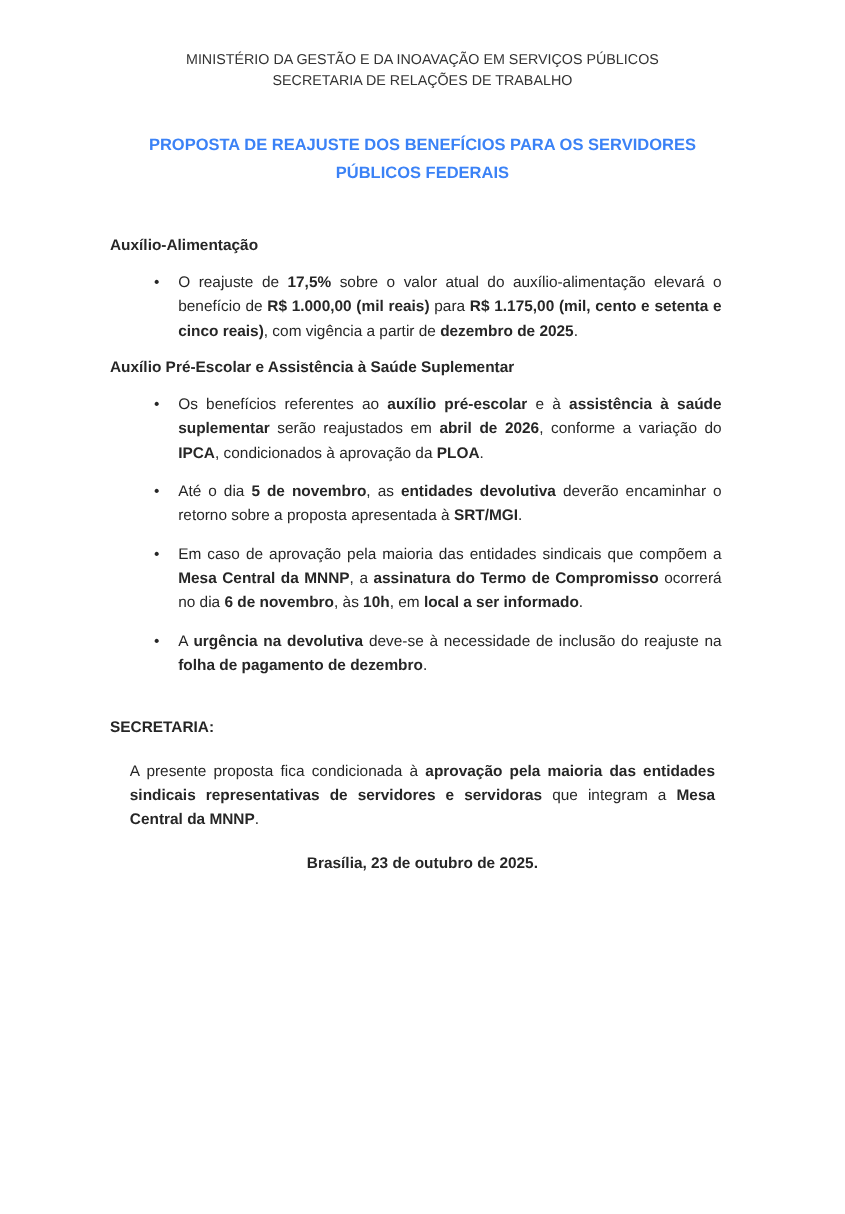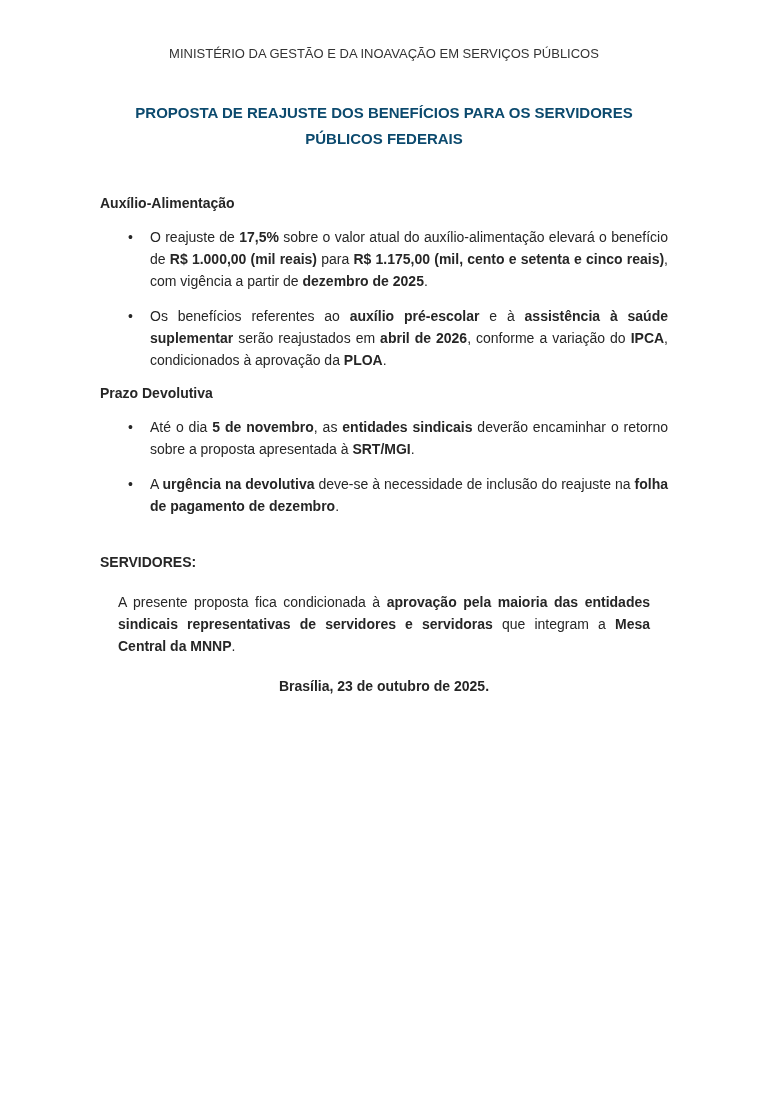--- a/index.html
+++ b/index.html
@@ -25,31 +25,31 @@
     font-size: 13px;
     line-height: 19px;
     color: #333333;
   }
   .doc-title {
     margin: 37px 0 42px 0;
     text-align: center;
     font-size: 15px;
     line-height: 26px;
     font-weight: 700;
-    color: #0c4a6e;
+    color: #3b82f6;
   }
   .doc-section { margin: 0; }
   .section-heading {
     margin: 0 0 14px 0;
     font-size: 14px;
     line-height: 18px;
     font-weight: 700;
   }
   ul.bullets {
-    margin: 0;
+    margin: 12px;
     padding: 0 0 0 50px;
     list-style: none;
   }
   ul.bullets li {
     position: relative;
     margin: 0 0 13px 0;
     text-align: justify;
   }
   ul.bullets li::before {
     content: "\2022";
@@ -75,45 +75,47 @@
   }
   b { font-weight: 700; }
 </style>
 </head>
 <body>
 
 <div class="page">
 
   <header class="doc-header">
     <div>MINISTÉRIO DA GESTÃO E DA INOAVAÇÃO EM SERVIÇOS PÚBLICOS</div>
+    <div>SECRETARIA DE RELAÇÕES DE TRABALHO</div>
   </header>
 
   <h1 class="doc-title">PROPOSTA DE REAJUSTE DOS BENEFÍCIOS PARA OS SERVIDORES PÚBLICOS FEDERAIS</h1>
 
   <section class="doc-section">
     <h2 class="section-heading">Auxílio-Alimentação</h2>
     <ul class="bullets">
       <li>O reajuste de <b>17,5%</b> sobre o valor atual do auxílio-alimentação elevará o benefício de <b>R$ 1.000,00 (mil reais)</b> para <b>R$ 1.175,00 (mil, cento e setenta e cinco reais)</b>, com vigência a partir de <b>dezembro de 2025</b>.</li>
     </ul>
   </section>
 
   <section class="doc-section">
+    <h2 class="section-heading">Auxílio Pré-Escolar e Assistência à Saúde Suplementar</h2>
     <ul class="bullets">
       <li>Os benefícios referentes ao <b>auxílio pré-escolar</b> e à <b>assistência à saúde suplementar</b> serão reajustados em <b>abril de 2026</b>, conforme a variação do <b>IPCA</b>, condicionados à aprovação da <b>PLOA</b>.</li>
     </ul>
   </section>
 
   <section class="doc-section">
-    <h2 class="section-heading">Prazo Devolutiva</h2>
     <ul class="bullets">
-      <li>Até o dia <b>5 de novembro</b>, as <b>entidades sindicais</b> deverão encaminhar o retorno sobre a proposta apresentada à <b>SRT/MGI</b>.</li>
+      <li>Até o dia <b>5 de novembro</b>, as <b>entidades devolutiva</b> deverão encaminhar o retorno sobre a proposta apresentada à <b>SRT/MGI</b>.</li>
+      <li>Em caso de aprovação pela maioria das entidades sindicais que compõem a <b>Mesa Central da MNNP</b>, a <b>assinatura do Termo de Compromisso</b> ocorrerá no dia <b>6 de novembro</b>, às <b>10h</b>, em <b>local a ser informado</b>.</li>
       <li>A <b>urgência na devolutiva</b> deve-se à necessidade de inclusão do reajuste na <b>folha de pagamento de dezembro</b>.</li>
     </ul>
   </section>
 
   <div class="important-block">
-    <h2 class="important-heading">SERVIDORES:</h2>
+    <h2 class="important-heading">SECRETARIA:</h2>
     <p class="important-paragraph">A presente proposta fica condicionada à <b>aprovação pela maioria das entidades sindicais representativas de servidores e servidoras</b> que integram a <b>Mesa Central da MNNP</b>.</p>
   </div>
 
   <div class="dateline">Brasília, 23 de outubro de 2025.</div>
 
 </div>
 
 </body></html>

